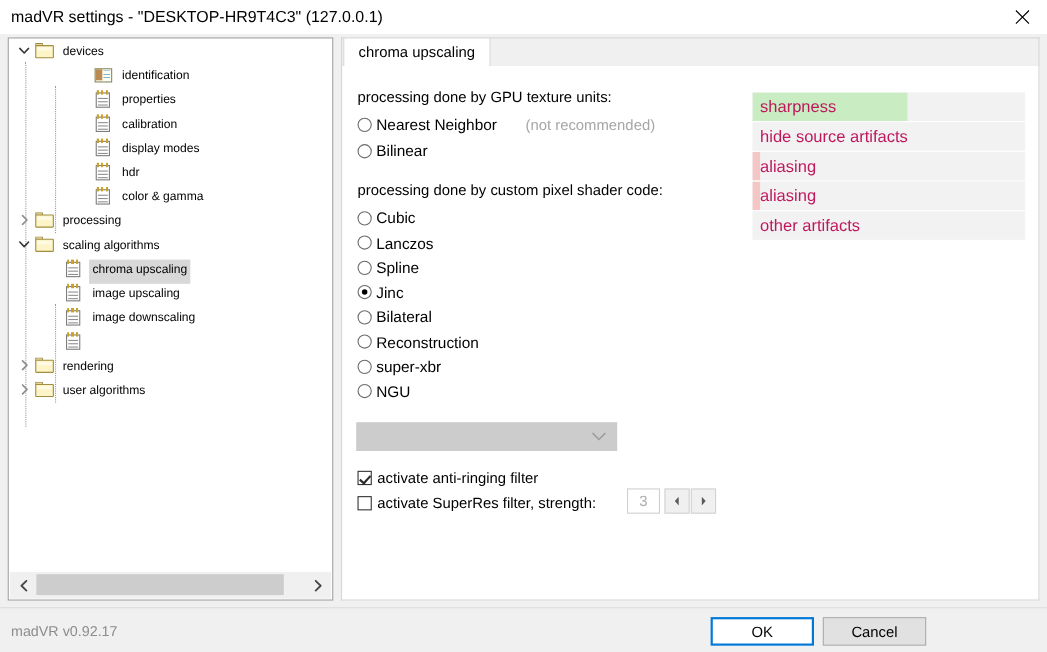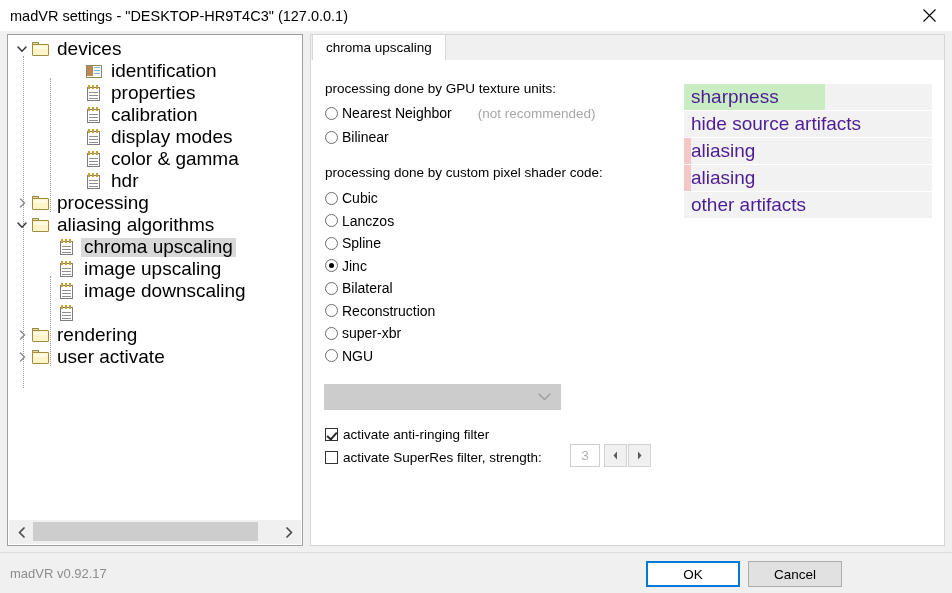--- a/index.html
+++ b/index.html
@@ -64,23 +64,22 @@
     position: absolute;
     left: 0; top: 3px;
     width: 294px;
     height: 482px;
     overflow: hidden;
   }
   .tnode {
     position: relative;
     height: 22px;
     display: flex;
-    align-items: center;
     white-space: nowrap;
-    font-size: 19px;
+    font-size: 11px;
   }
   .tnode .lbl {
     padding: 1px 3px 2px 3px;
     line-height: 16px;
   }
   .tnode.sel .lbl {
     background: #d8d8d8;
   }
   .tnode.bold .lbl { font-weight: bold; }
 
@@ -350,22 +349,22 @@
   }
   .qfill {
     position: absolute;
     left: 0; top: 0;
     height: 26px;
   }
   .qlabel {
     position: relative;
     z-index: 2;
     margin-left: 7px;
-    font-size: 19px;
-    color: #4c1d95;
+    font-size: 15px;
+    color: #be185d;
     white-space: nowrap;
   }
 
   
   .bottom {
     position: absolute;
     left: 0; top: 552px;
     width: 952px; height: 41px;
     background: #f0f0f0;
     border-top: 1px solid #dcdcdc;
@@ -496,35 +495,35 @@
             <span style="display:inline-block;width:16px;flex:0 0 16px;"></span>
             <span class="ticon">
               <span class="ico-doc">
                 <span class="pg"></span>
                 <span class="rings"></span>
                 <span class="ln" style="top:7px"></span>
                 <span class="ln" style="top:10px"></span>
                 <span class="ln" style="top:13px"></span>
               </span>
             </span>
+            <span class="lbl">hdr</span>
+          </div>
+          <div class="tnode">
+            <span style="display:inline-block;width:60px;flex:0 0 60px;"></span>
+            <span style="display:inline-block;width:16px;flex:0 0 16px;"></span>
+            <span class="ticon">
+              <span class="ico-doc">
+                <span class="pg"></span>
+                <span class="rings"></span>
+                <span class="ln" style="top:7px"></span>
+                <span class="ln" style="top:10px"></span>
+                <span class="ln" style="top:13px"></span>
+              </span>
+            </span>
             <span class="lbl">color &amp; gamma</span>
-          </div>
-          <div class="tnode">
-            <span style="display:inline-block;width:60px;flex:0 0 60px;"></span>
-            <span style="display:inline-block;width:16px;flex:0 0 16px;"></span>
-            <span class="ticon">
-              <span class="ico-doc">
-                <span class="pg"></span>
-                <span class="rings"></span>
-                <span class="ln" style="top:7px"></span>
-                <span class="ln" style="top:10px"></span>
-                <span class="ln" style="top:13px"></span>
-              </span>
-            </span>
-            <span class="lbl">hdr</span>
           </div>
           <div class="tnode">
             <span style="display:inline-block;width:6px;flex:0 0 6px;"></span>
             <span class="twist">
               <svg width="7" height="10" viewBox="0 0 7 10">
                 <path d="M1.5 1 L5.5 5 L1.5 9" stroke="#8d8d8d" stroke-width="1.5" fill="none" stroke-linecap="round" stroke-linejoin="round"></path>
               </svg>
             </span>
             <span class="ticon">
               <span class="ico-folder">
@@ -540,21 +539,21 @@
               <svg width="10" height="7" viewBox="0 0 10 7">
                 <path d="M1 1 L5 5.2 L9 1" stroke="#3a3a3a" stroke-width="1.5" fill="none" stroke-linecap="round" stroke-linejoin="round"></path>
               </svg>
             </span>
             <span class="ticon">
               <span class="ico-folder">
                 <span class="tab"></span>
                 <span class="body"></span>
               </span>
             </span>
-            <span class="lbl">aliasing algorithms</span>
+            <span class="lbl">scaling algorithms</span>
           </div>
           <div class="tnode sel">
             <span style="display:inline-block;width:33px;flex:0 0 33px;"></span>
             <span style="display:inline-block;width:16px;flex:0 0 16px;"></span>
             <span class="ticon">
               <span class="ico-doc">
                 <span class="pg"></span>
                 <span class="rings"></span>
                 <span class="ln" style="top:7px"></span>
                 <span class="ln" style="top:10px"></span>
@@ -625,21 +624,21 @@
               <svg width="7" height="10" viewBox="0 0 7 10">
                 <path d="M1.5 1 L5.5 5 L1.5 9" stroke="#8d8d8d" stroke-width="1.5" fill="none" stroke-linecap="round" stroke-linejoin="round"></path>
               </svg>
             </span>
             <span class="ticon">
               <span class="ico-folder">
                 <span class="tab"></span>
                 <span class="body"></span>
               </span>
             </span>
-            <span class="lbl">user activate</span>
+            <span class="lbl">user algorithms</span>
           </div>
         </div>
     </div>
 
     <div class="tree-hscroll">
       <div class="hs-btn">
         <svg width="9" height="11" viewBox="0 0 9 11">
           <path d="M7 1 L2.5 5.5 L7 10" stroke="#4a4a4a" stroke-width="1.7" fill="none" stroke-linecap="round" stroke-linejoin="round"></path>
         </svg>
       </div>

